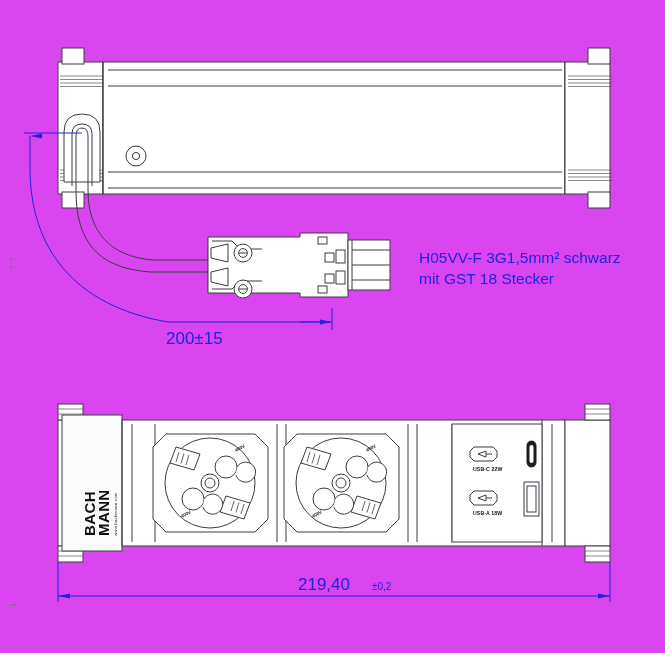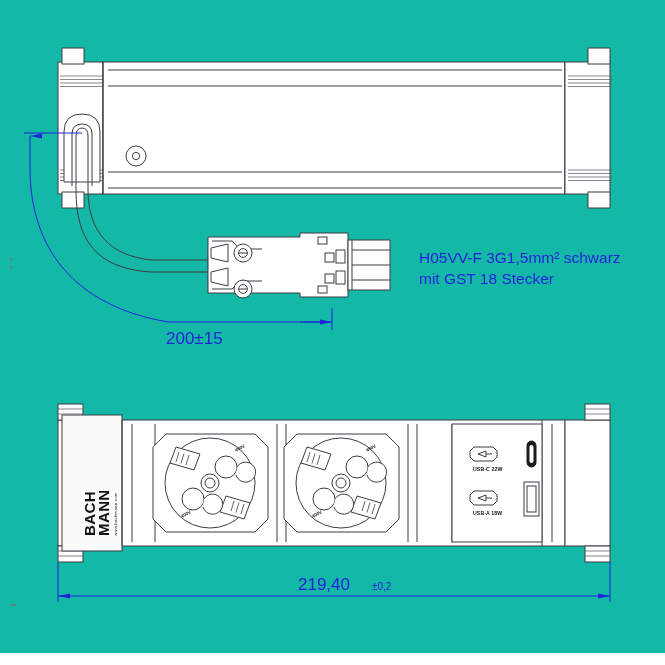--- a/index.html
+++ b/index.html
@@ -11,21 +11,21 @@
   body {
     width: 665px;
     height: 665px;
     font-family: "Liberation Sans", sans-serif;
     overflow: hidden;
   }
   #drawing-root {
     position: relative;
     width: 665px;
     height: 653px;
-    background: #14b8a6;
+    background: #d946ef;
   }
   svg.sheet {
     display: block;
     width: 665px;
     height: 665px;
   }
   .ln {
     fill: none;
     stroke: #3c3c44;
     stroke-width: 1;

